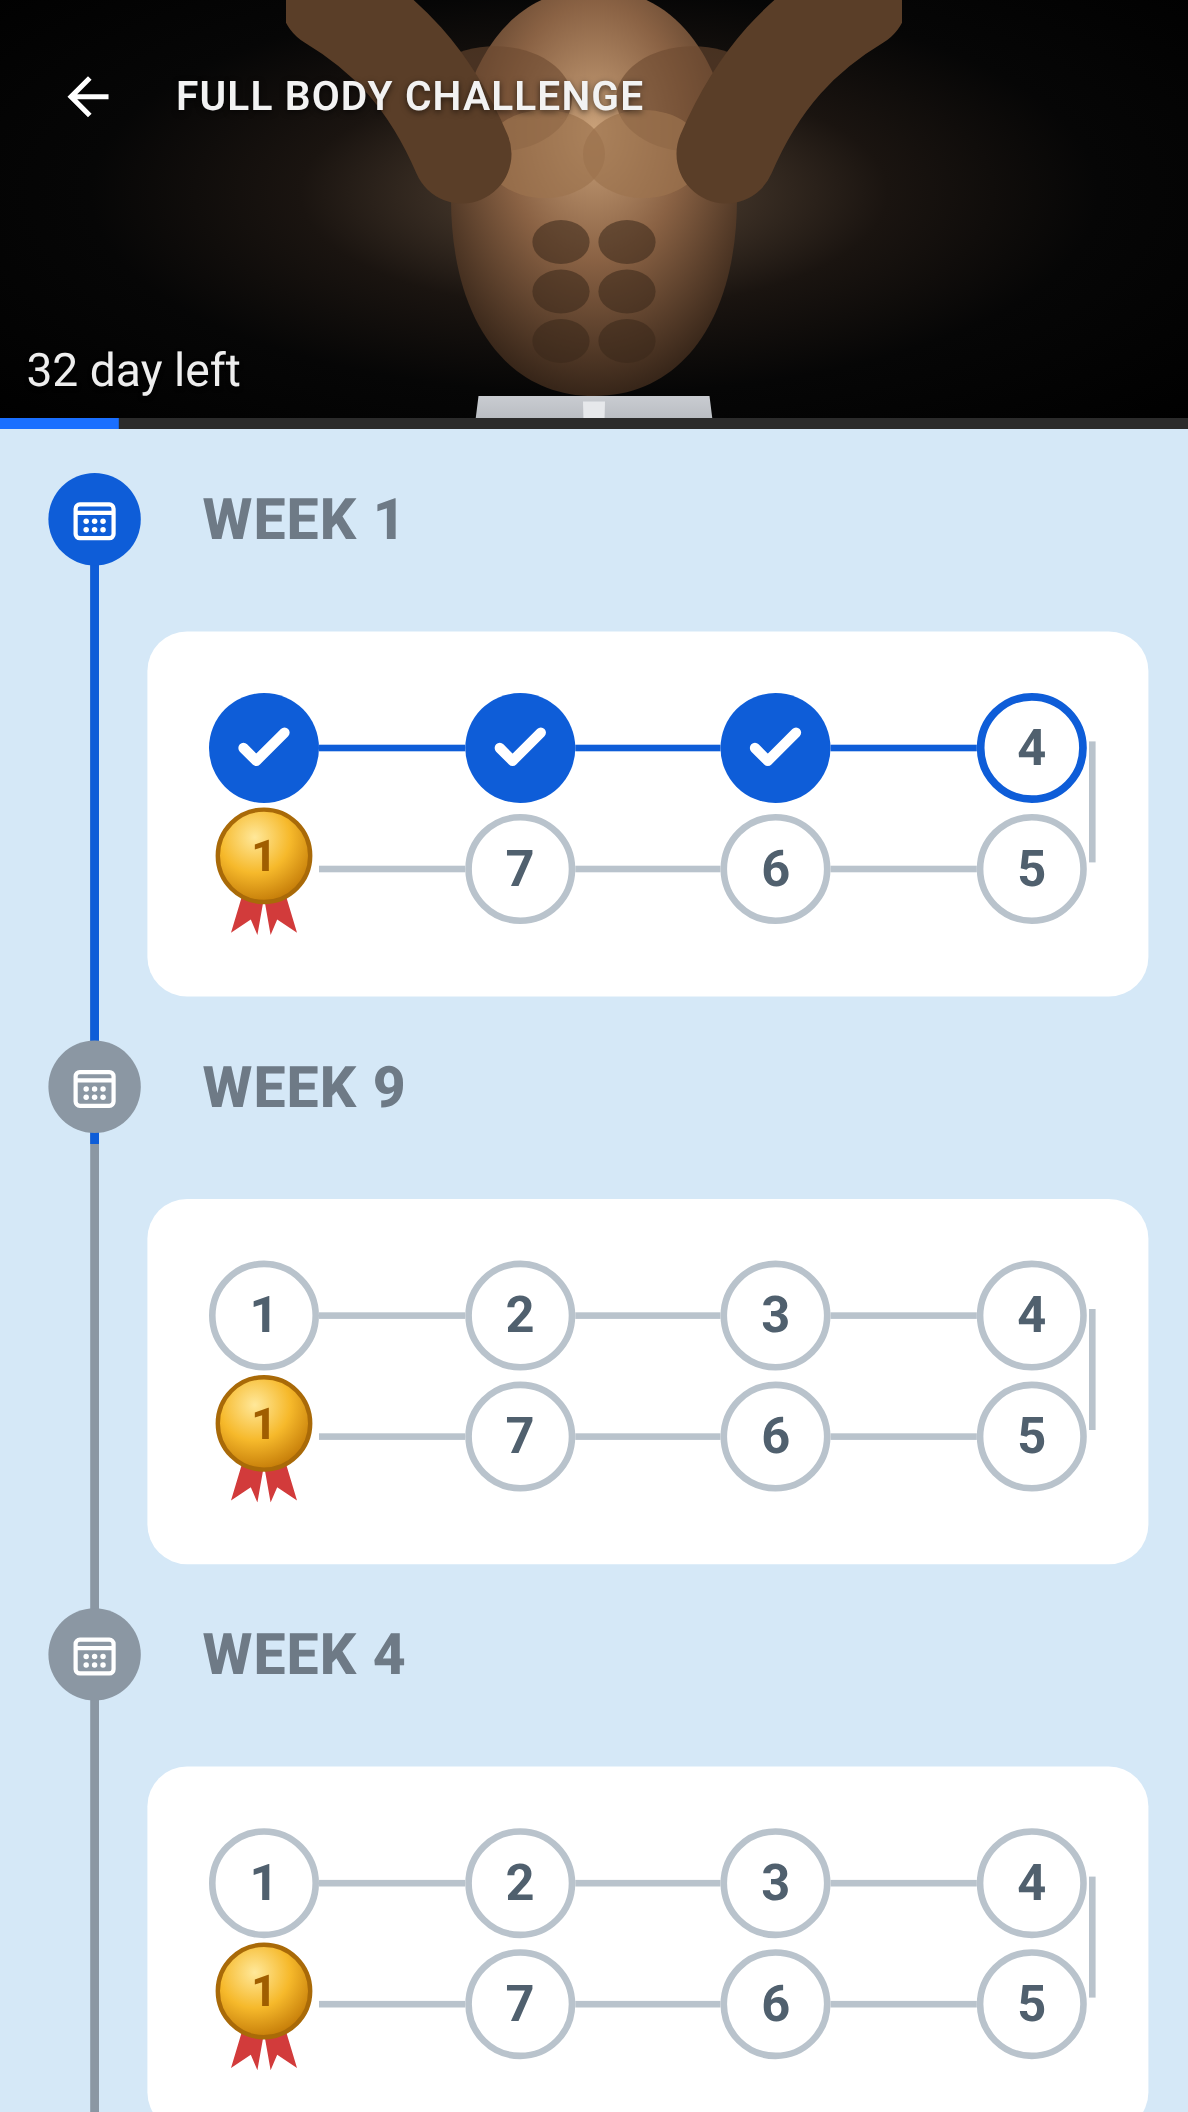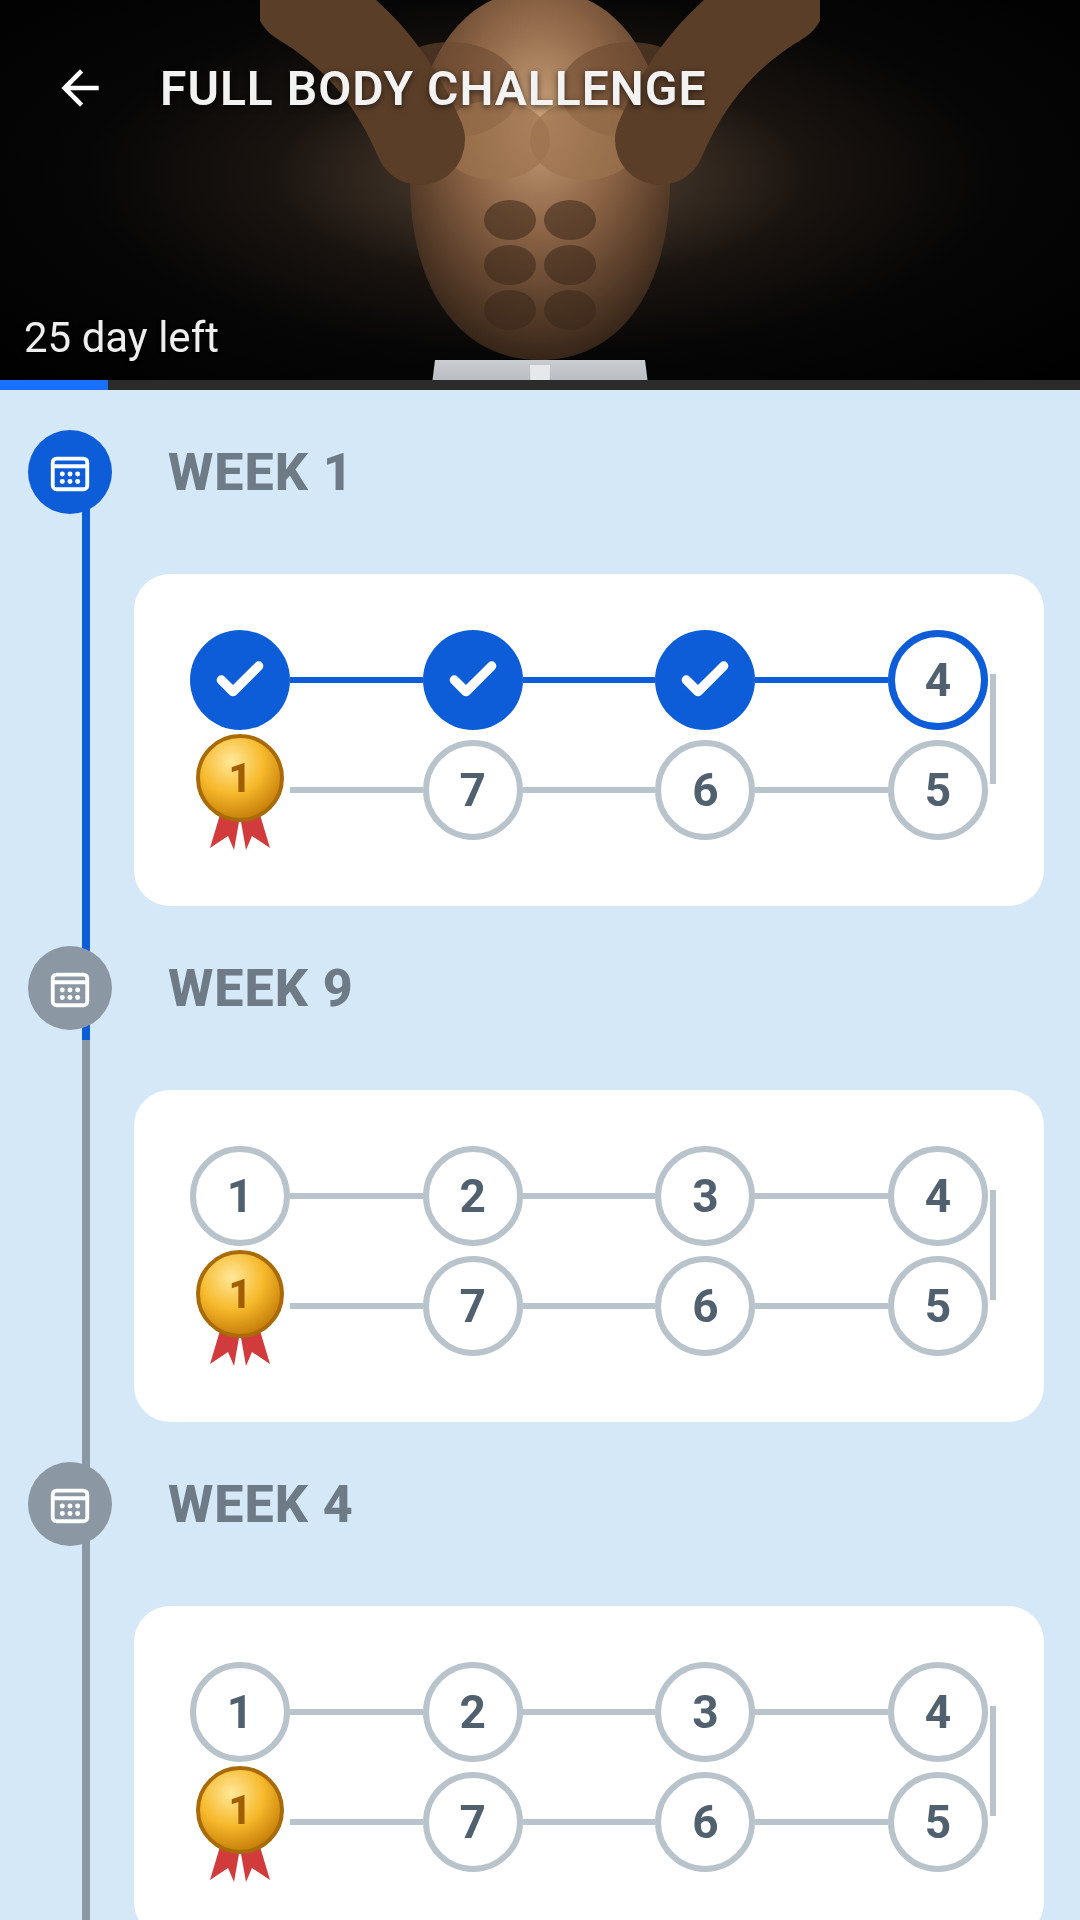--- a/index.html
+++ b/index.html
@@ -29,21 +29,21 @@
   }
   .appbar {
     position: absolute;
     top: 48px; left: 0; right: 0;
     display: flex; align-items: center;
     padding: 0 40px;
   }
   .back-btn { width: 80px; height: 80px; display:flex; align-items:center; justify-content:center; }
   .back-btn svg { width: 56px; height: 56px; }
   .title {
-    font-size: 48px;
+    font-size: 37px;
     font-weight: 600;
     letter-spacing: 1px;
     color: #f2f2f2;
     margin-left: 40px;
     text-shadow: 0 2px 6px rgba(0,0,0,.6);
   }
   .days-left {
     position: absolute;
     left: 24px; bottom: 28px;
     font-size: 42px;
@@ -80,21 +80,21 @@
     left: 82px;
     top: 80px;
     width: 8px;
     background: #0e5dd8;
     z-index: 1;
   }
 
   .week-block { position: relative; padding-top: 40px; }
   .week-head {
     display: flex; align-items: center;
-    padding-left: 28px;
+    padding-left: 44px;
     position: relative;
     z-index: 2;
   }
   .week-badge {
     width: 84px; height: 84px;
     border-radius: 50%;
     display:flex; align-items:center; justify-content:center;
     flex-shrink:0;
   }
   .week-badge.active { background:#0e5dd8; }
@@ -205,21 +205,21 @@
 
   <div class="appbar">
     <div class="back-btn">
       <svg viewBox="0 0 24 24">
         <path d="M20 11H7.8l5.6-5.6L12 4l-8 8 8 8 1.4-1.4L7.8 13H20z" fill="#fff"></path>
       </svg>
     </div>
     <div class="title">FULL BODY CHALLENGE</div>
   </div>
 
-  <div class="days-left">25 day left</div>
+  <div class="days-left">32 day left</div>
 
   <div class="progress-track">
     <div class="progress-fill" style="width:10%"></div>
   </div>
 </div>
 
 <div class="timeline">
   <div class="vline"></div>
   <div class="vline-active" style="height:570px"></div>
   <div id="weeks-mount">

